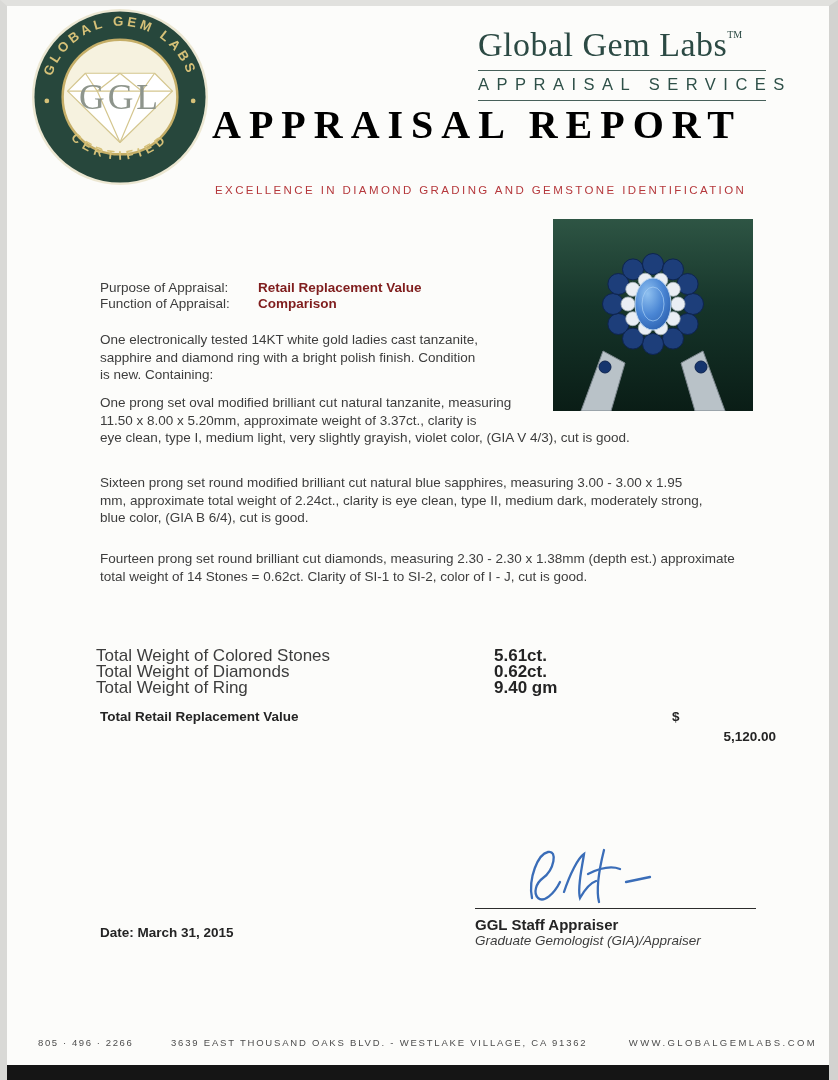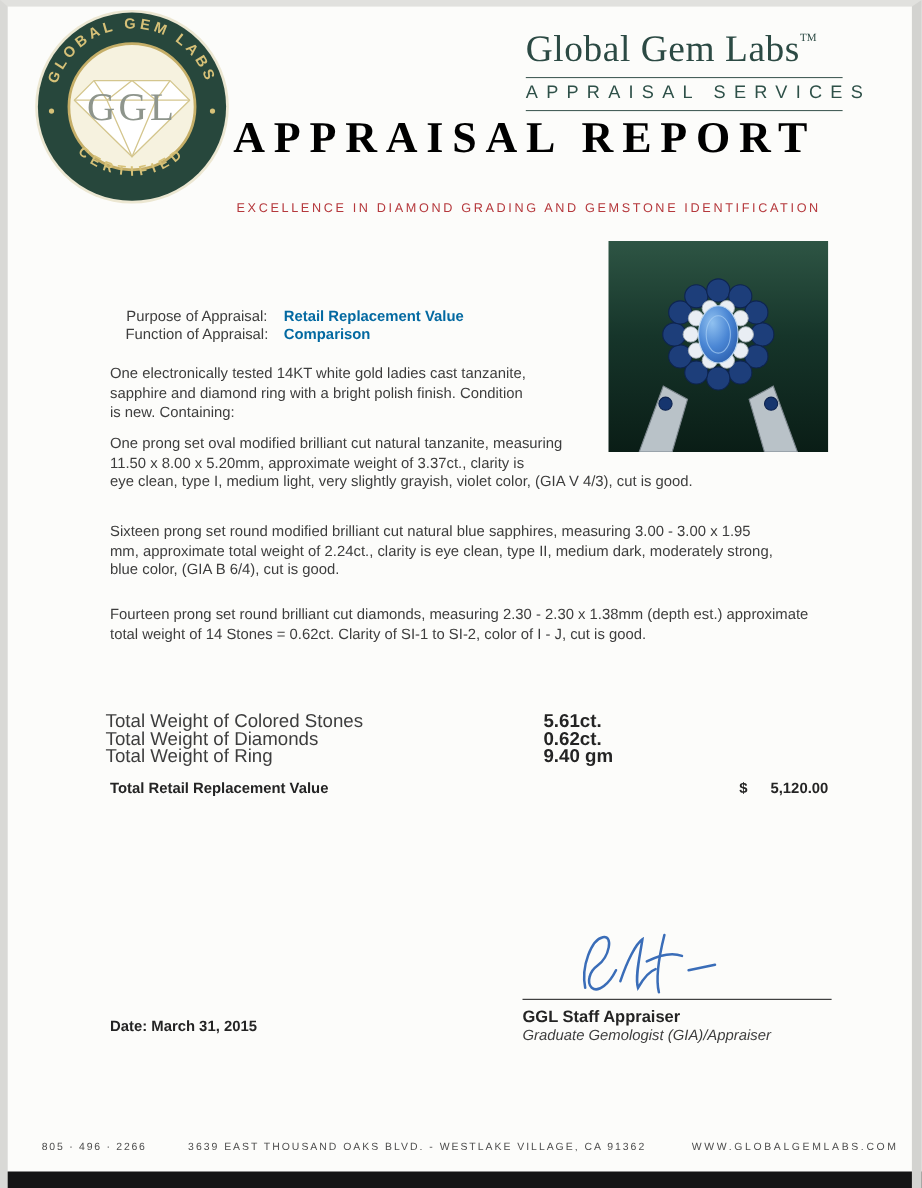--- a/index.html
+++ b/index.html
@@ -13,29 +13,29 @@
   .brand-name sup{font-size:10px;vertical-align:18px;letter-spacing:0;}
   .brand-rule{border-top:1.5px solid #47605a;margin-top:6px;}
   .brand-sub{margin-top:4px;margin-bottom:2px;text-align:center;font-size:16.5px;letter-spacing:7.5px;color:#2e5048;white-space:nowrap;}
   .report-title{position:absolute;left:212px;top:101px;font-family:"Liberation Serif",serif;font-weight:bold;
     font-size:40px;letter-spacing:8px;color:#000000;white-space:nowrap;}
   .report-subtitle{position:absolute;left:215px;top:148px;font-size:11.5px;letter-spacing:2.4px;color:#b5383c;white-space:nowrap;margin-top:36px;}
   
   .ring-photo{position:absolute;left:553px;top:219px;width:200px;height:192px;}
   
   .field-row{position:absolute;left:100px;font-size:13.5px;color:#3d3d3d;white-space:nowrap;}
-  .flabel{display:inline-block;width:158px;text-align:center;}
-  .fvalue{font-weight:bold;color:#0369a1;}
+  .flabel{display:inline-block;width:158px;}
+  .fvalue{font-weight:bold;color:#7f1d1d;}
   .para{position:absolute;left:100px;width:668px;font-size:13.5px;line-height:17.5px;color:#3d3d3d;white-space:pre-line;}
   .total-row{position:absolute;left:96px;width:560px;font-size:17px;color:#3d3d3d;white-space:nowrap;}
   .total-value{position:absolute;left:398px;font-weight:bold;color:#242424;}
   .grand-total{position:absolute;left:100px;width:680px;font-size:13.5px;white-space:nowrap;}
   .gt-label{font-weight:bold;color:#242424;}
   .gt-currency{position:absolute;left:572px;font-weight:bold;color:#242424;}
-  .gt-amount{position:absolute;left:588px;width:65px;text-align:right;font-weight:bold;color:#242424;}
+  .gt-amount{position:absolute;left:611px;width:65px;text-align:right;font-weight:bold;color:#242424;margin-top:20px;}
   
   .sig-scribble{position:absolute;left:522px;top:846px;width:136px;height:64px;}
   .sig-line{position:absolute;left:475px;top:908px;width:281px;border-top:1.5px solid #2c2c2c;}
   .signer-title{position:absolute;left:475px;top:916px;font-size:15px;font-weight:bold;color:#242424;white-space:nowrap;}
   .signer-cred{position:absolute;left:475px;top:933px;font-size:13.5px;font-style:italic;color:#3d3d3d;white-space:nowrap;}
   .date-line{position:absolute;left:100px;top:925px;font-size:13.5px;font-weight:bold;color:#242424;white-space:nowrap;}
   
   .footer{position:absolute;left:0;right:0;top:1037px;height:20px;font-size:9.5px;color:#4d4d4d;margin-left:16px;}
   .footer-phone{position:absolute;left:22px;letter-spacing:1.6px;white-space:nowrap;}
   .footer-address{position:absolute;left:155px;letter-spacing:1.8px;white-space:nowrap;}

